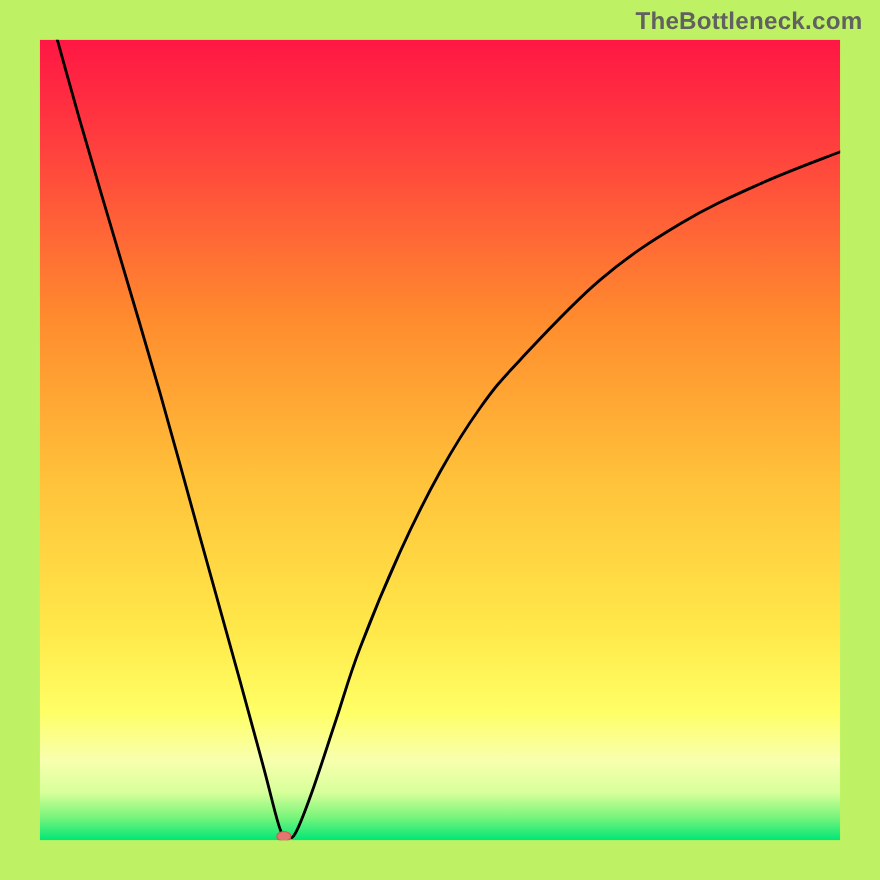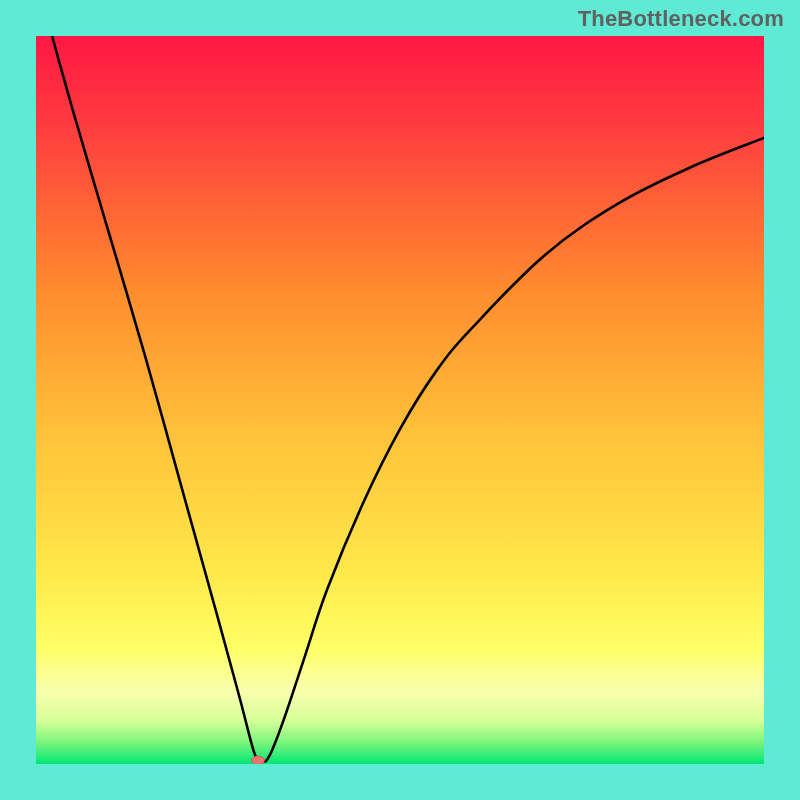--- a/index.html
+++ b/index.html
@@ -7,21 +7,21 @@
     padding: 0;
     width: 800px;
     height: 800px;
     background: #000000;
     overflow: hidden;
   }
   .outer {
     position: relative;
     width: 800px;
     height: 800px;
-    background: #5eead4;
+    background: #bef264;
   }
   .plot-area {
     position: absolute;
     left: 36px;
     top: 36px;
     width: 728px;
     height: 728px;
     overflow: hidden;
   }
   .gradient-bg {

